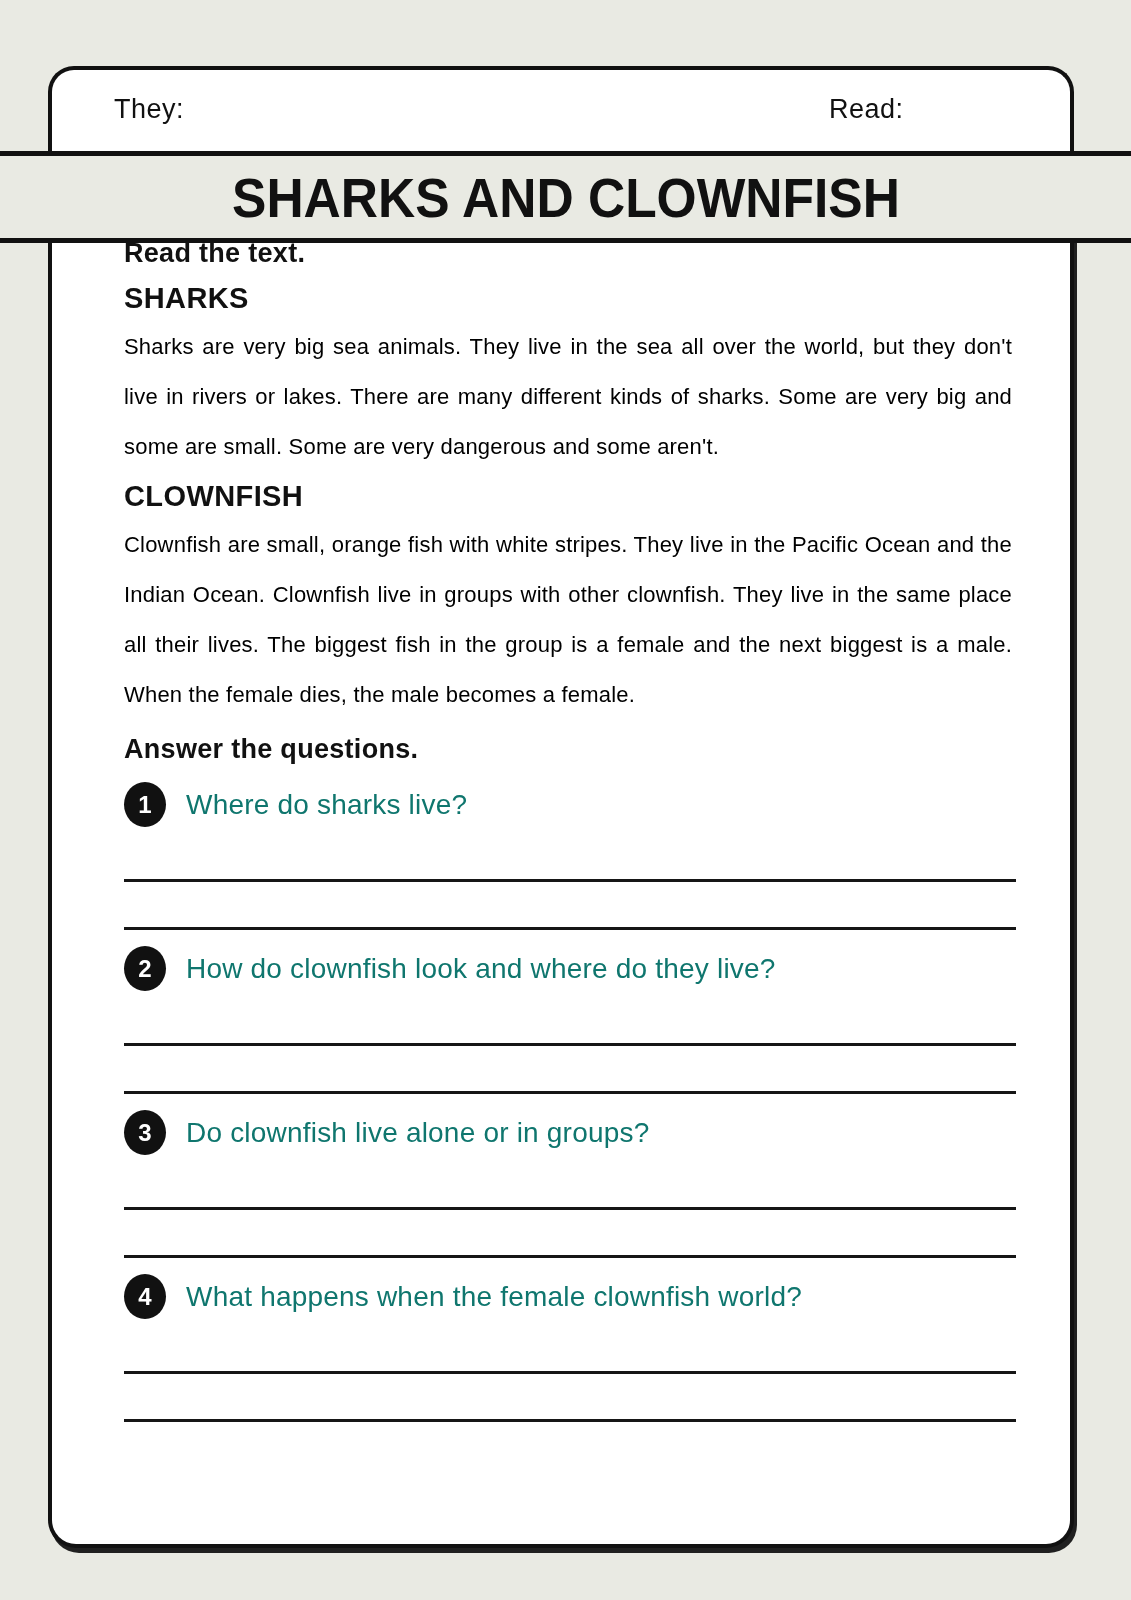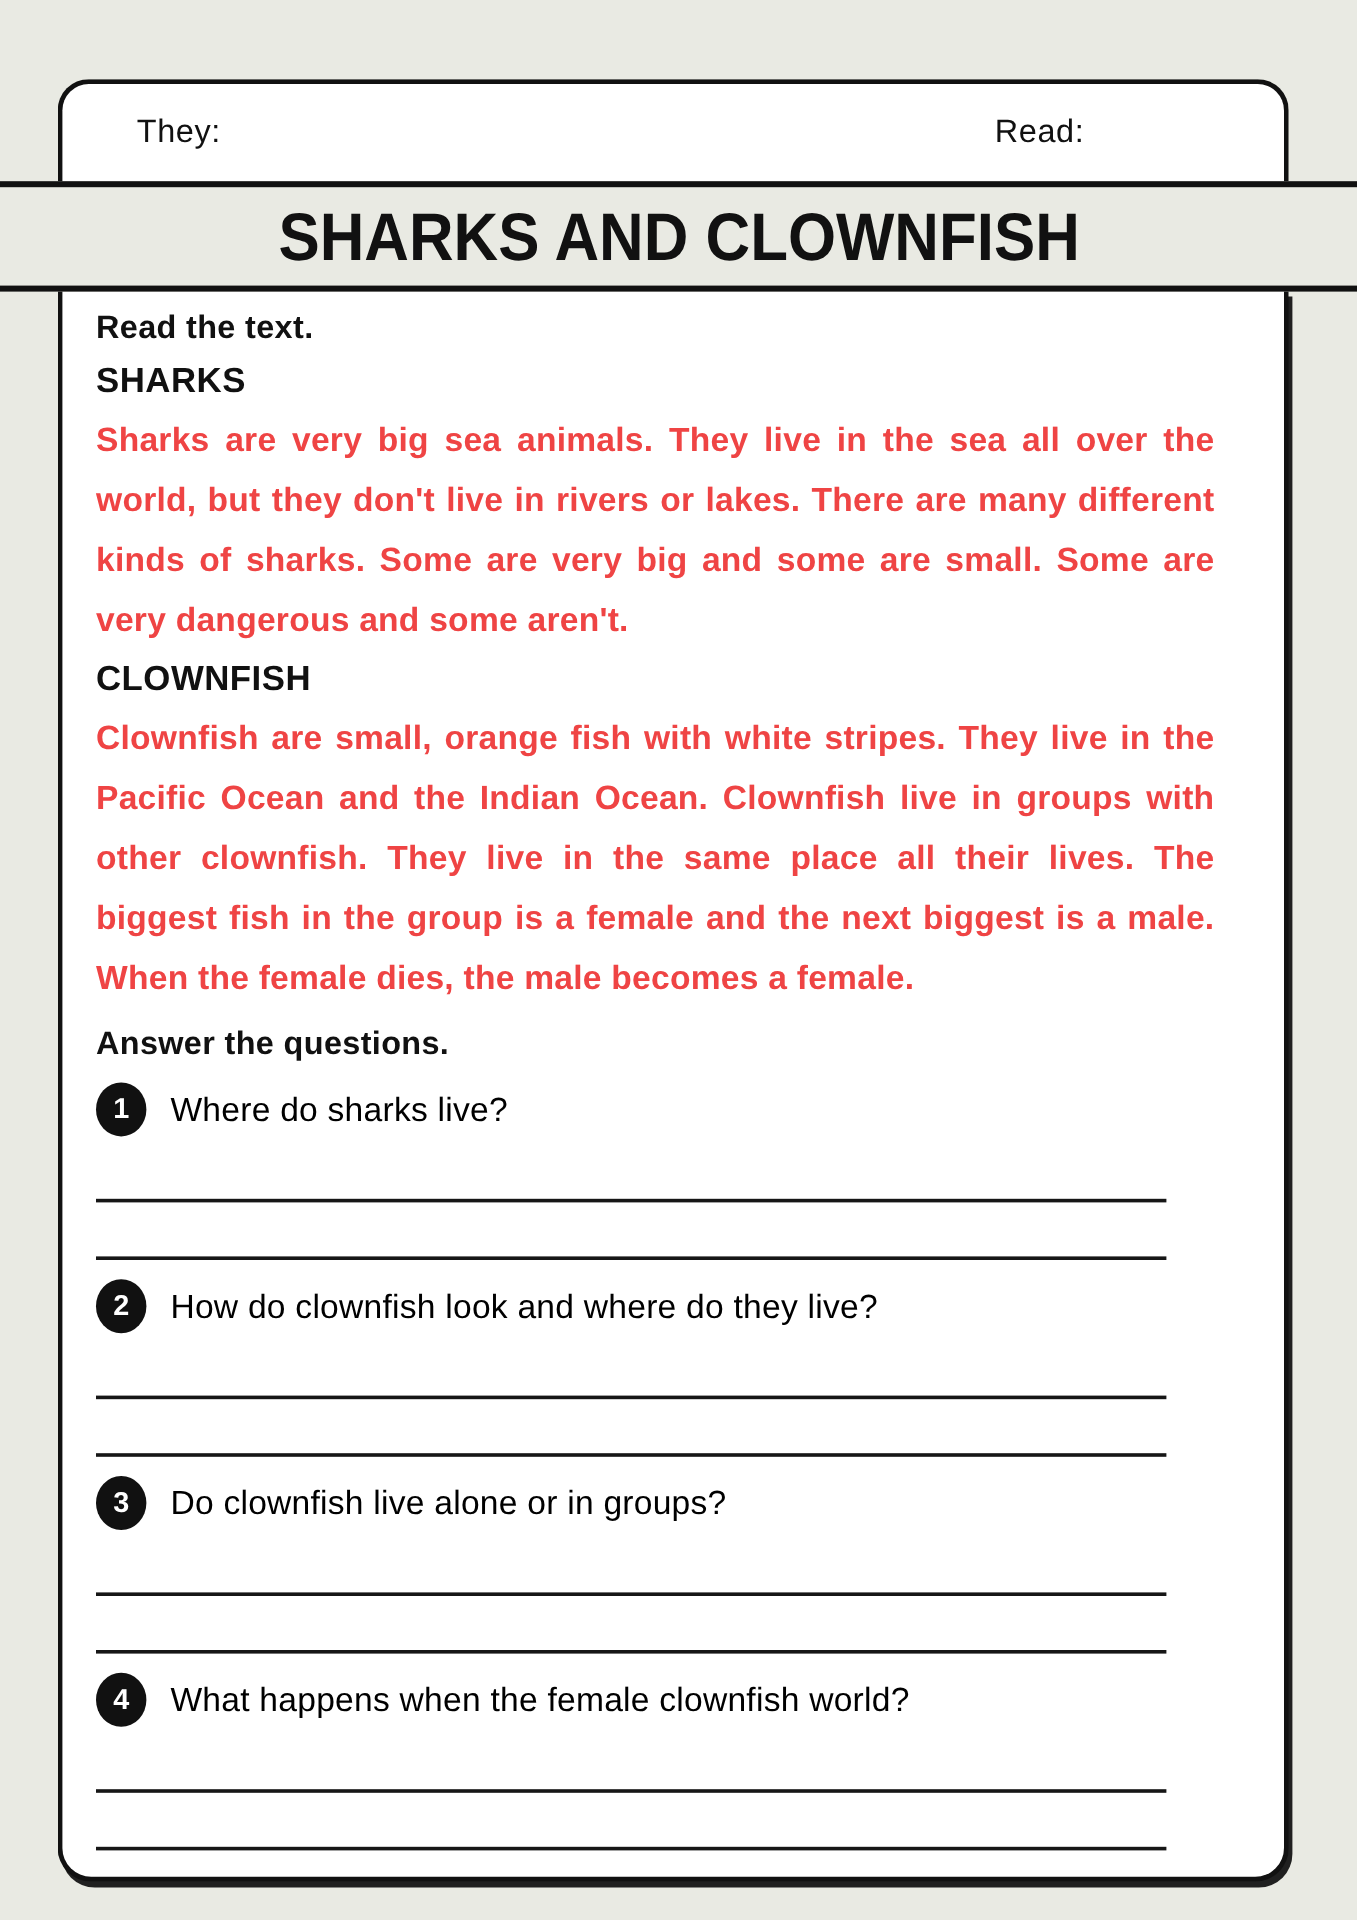--- a/index.html
+++ b/index.html
@@ -36,22 +36,21 @@
   
   .content-box {
     position: absolute;
     left: 48px; right: 57px;
     top: 222px; height: 1326px;
     background: #fff;
     border: 4px solid #111;
     border-top: none;
     border-radius: 0 0 28px 28px;
     box-shadow: 3px 5px 0 rgba(10,10,10,0.9);
-    padding: 14px 58px 0 28px;
-    margin-top: 20px;
+    padding: 14px 58px 0 72px;
   }
 
   
   .title-band {
     position: absolute;
     left: 0; top: 151px;
     width: 100%; height: 92px;
     background: #e9eae3;
     border-top: 5px solid #111;
     border-bottom: 5px solid #111;
@@ -76,47 +75,47 @@
   .answer-heading { margin: 12px 0 0 0; }
 
   .section-label {
     font-size: 29px; font-weight: bold;
     letter-spacing: 0.4px;
     line-height: 28px;
     margin: 2px 0 10px 0;
   }
 
   .passage {
-    font-size: 28px;
-    font-weight: 700;
+    font-size: 22px;
+    font-weight: 400;
     line-height: 50px;
     letter-spacing: 0.2px;
     text-align: justify;
     margin: 0 0 10px 0;
-    color: #ef4444;
+    color: #000000;
   }
 
   .q-row {
     display: flex; align-items: center;
     margin-top: 16px;
   }
   .q-badge {
     flex: 0 0 auto;
     width: 42px; height: 45px;
     background: #111;
     border-radius: 50%;
     color: #fff;
     font-size: 24px; font-weight: bold;
     display: flex; align-items: center; justify-content: center;
   }
   .q-text {
     margin-left: 20px;
     font-size: 28px;
     letter-spacing: 0.2px;
-    color: #000000;
+    color: #0f766e;
   }
   .a-line {
     height: 0;
     border-bottom: 3px solid #161616;
     width: 892px;
     margin-top: 52px;
   }
   .a-line + .a-line { margin-top: 45px; }
 </style>
 </head>

